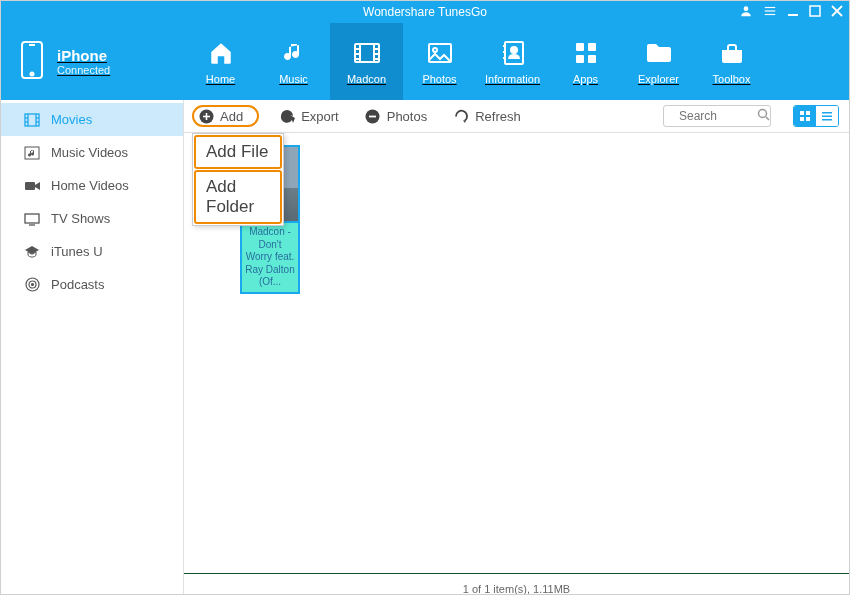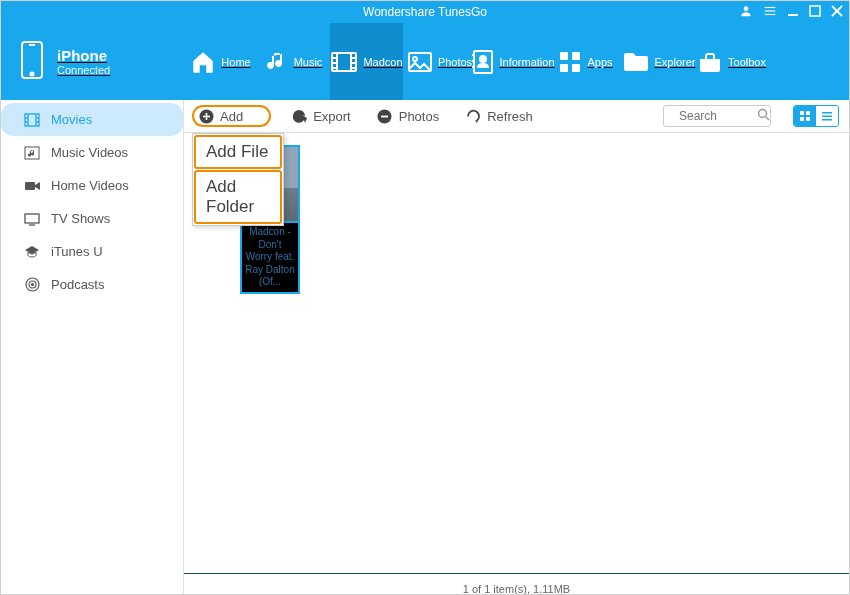--- a/index.html
+++ b/index.html
@@ -9,58 +9,58 @@
   .titlebar-controls { position: absolute; right: 6px; top: 0; height: 100%; display: flex; align-items: center; gap: 10px; }
   .titlebar-controls span { cursor: pointer; font-size: 14px; line-height: 1; }
   
   .topbar { height: 77px; background: #19a7ee; display: flex; text-decoration: underline; }
   .device-panel { width: 183px; display: flex; align-items: center; padding-left: 18px; gap: 12px; color: #fff; }
   .device-icon svg { width: 26px; height: 40px; }
   .device-text .name { font-size: 15px; font-weight: bold; }
   .device-text .status { font-size: 11px; opacity: .9; }
   
   .main-nav { flex: 1; display: flex; }
-  .nav-item { width: 73px; display: flex; flex-direction: row; align-items: center; justify-content: center; color: #fff; gap: 5px; cursor: pointer; }
+  .nav-item { width: 73px; display: flex; flex-direction: column; align-items: center; justify-content: center; color: #fff; gap: 5px; cursor: pointer; }
   .nav-item.active { background: #0f8dcf; }
   .nav-item .ic { height: 30px; display: flex; align-items: center; justify-content: center; }
   .nav-item .lbl { font-size: 11px; }
   
   .body { display: flex; height: calc(595px - 22px - 77px - 1px); }
   
   .sidebar { width: 183px; border-right: 1px solid #e0e0e0; padding-top: 3px; }
-  .side-item { height: 33px; display: flex; align-items: center; gap: 10px; padding-left: 22px; font-size: 13px; color: #555; cursor: pointer; border-radius: 12px; }
+  .side-item { height: 33px; display: flex; align-items: center; gap: 10px; padding-left: 22px; font-size: 13px; color: #555; cursor: pointer; }
   .side-item.active { background: #cdeafc; color: #19a7ee; }
   .side-item .sic { width: 18px; display: flex; justify-content: center; color: #555; }
   .side-item.active .sic { color: #19a7ee; }
   
   .content { flex: 1; display: flex; flex-direction: column; position: relative; }
   
   .toolbar { height: 33px; border-bottom: 1px solid #e0e0e0; display: flex; align-items: center; padding: 0 10px 0 8px; gap: 14px; font-size: 13px; color: #555; }
   .tb-btn { display: flex; align-items: center; gap: 6px; cursor: pointer; padding: 2px 6px; }
   .tb-btn .tbic { width: 16px; height: 16px; display: flex; align-items: center; justify-content: center; }
-  .tb-btn.highlight { border: 2px solid #f08a00; border-radius: 12px; padding: 1px 26px 1px 4px; }
+  .tb-btn.highlight { border: 2px solid #f08a00; border-radius: 12px; padding: 1px 14px 1px 4px; }
   .spacer { flex: 1; }
   
   .search { display: flex; align-items: center; border: 1px solid #ccc; border-radius: 3px; height: 22px; width: 108px; padding: 0 15px; }
   .search input { border: none; outline: none; width: 78px; font-size: 12px; color: #777; }
   .search .mag { color: #999; font-size: 13px; }
   
   .view-toggle { display: flex; border: 1px solid #19a7ee; border-radius: 3px; overflow: hidden; height: 22px; margin-left: 8px; }
   .view-toggle div { width: 22px; display: flex; align-items: center; justify-content: center; cursor: pointer; }
   .view-toggle .grid { background: #19a7ee; color: #fff; }
   .view-toggle .list { background: #fff; color: #19a7ee; }
   
   .dropdown { position: absolute; top: 33px; left: 8px; background: #fff; border: 1px solid #ccc; box-shadow: 2px 2px 5px rgba(0,0,0,.15); width: 92px; z-index: 5; }
   .dropdown div { padding: 5px 10px; font-size: 17px; color: #444; cursor: pointer; border: 2px solid #f08a00; margin: 1px; border-radius: 3px; }
   
   .items-area { flex: 1; padding: 12px; display: flex; align-content: flex-start; flex-wrap: wrap; gap: 12px; overflow: auto; }
   .thumb { width: 104px; cursor: pointer; }
   .thumb .pic { width: 104px; height: 78px; background: linear-gradient(to bottom, #8fa5b8 0%, #8fa5b8 55%, #6b7d88 55%, #5a6a74 100%); border: 2px solid #19a7ee; position: relative; }
   .thumb .pic::after { content: ""; position: absolute; left: 50%; top: 20%; width: 3px; height: 32px; background: #4a3f38; }
-  .thumb .cap { background: #000000; font-size: 10px; text-align: center; color: #2a6fa0; padding: 3px 2px; line-height: 1.25; border: 2px solid #19a7ee; border-top: none; margin-left: 44px; }
+  .thumb .cap { background: #5eead4; font-size: 10px; text-align: center; color: #2a6fa0; padding: 3px 2px; line-height: 1.25; border: 2px solid #19a7ee; border-top: none; margin-left: 44px; }
   
   .statusbar { height: 22px; border-top: 1px solid #14532d; font-size: 11px; color: #666; display: flex; align-items: flex-end; justify-content: center; }
 </style>
 </head>
 <body>
 
 <div class="titlebar">
   <span>Wondershare TunesGo</span>
   <div class="titlebar-controls">
     <span><svg width="14" height="14" viewBox="0 0 24 24" fill="#fff">

